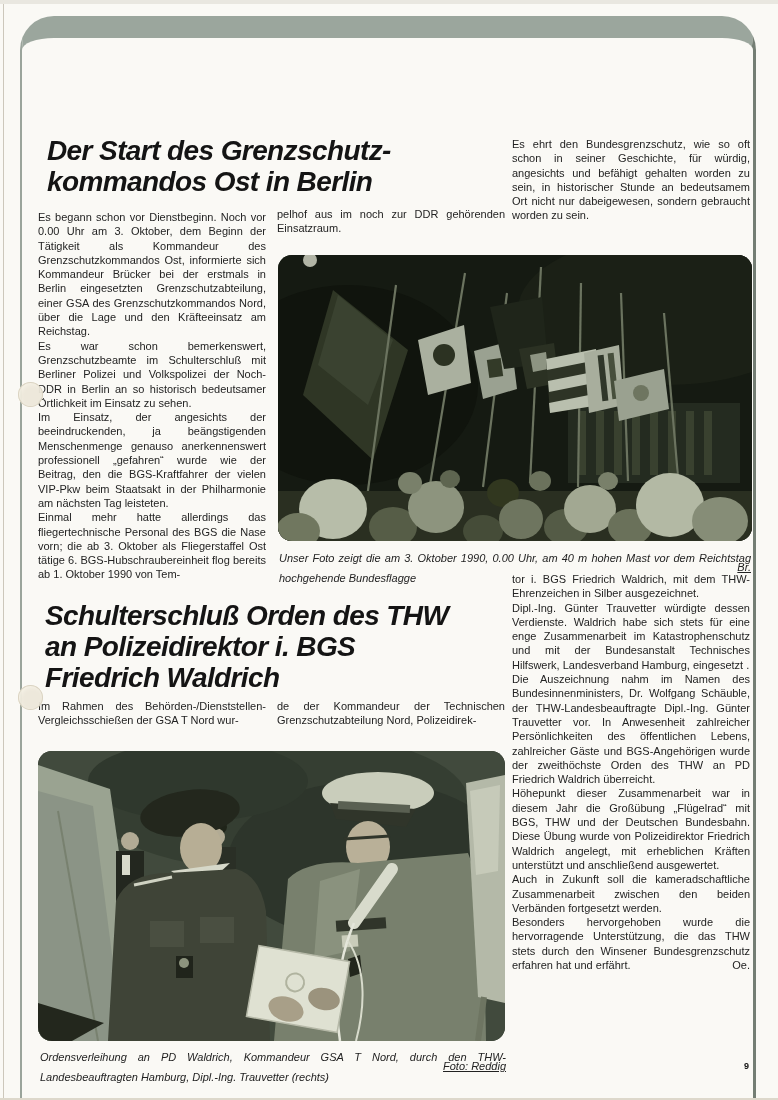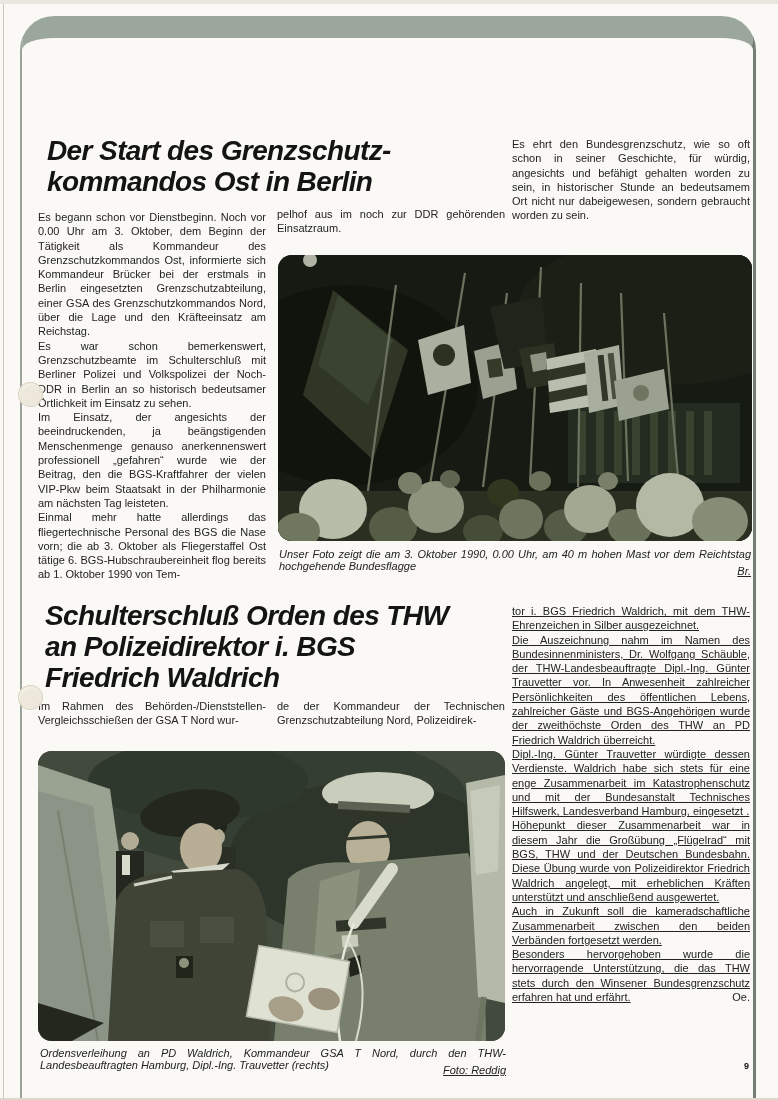--- a/index.html
+++ b/index.html
@@ -23,28 +23,28 @@
   .t2{left:45px;top:596px;}
   .tl{display:block;}
   .col{position:absolute;font-size:11px;line-height:14.3px;text-align:justify;
        -webkit-hyphens:auto;hyphens:auto;color:#232323;}
   .col p{margin:0;}
   #a1c1{left:38px;top:206px;width:228px;}
   #a1c2{left:277px;top:203px;width:228px;}
   #a1c3{left:512px;top:133px;width:238px;}
   #a2cA{left:38px;top:695px;width:228px;}
   #a2cB{left:277px;top:695px;width:228px;}
-  #a2c3{left:512px;top:600px;width:238px;text-decoration:underline;}
+  #a2c3{left:512px;top:568px;width:238px;}
   .lastp{position:relative;}
   .inline-credit{position:absolute;right:0;bottom:0;}
   .photo{position:absolute;border-radius:14px;overflow:hidden;background:#30382c;}
   #photo1{left:278px;top:251px;width:474px;height:286px;}
   #photo2{left:38px;top:747px;width:467px;height:290px;}
   .photo svg{display:block;width:100%;height:100%;}
-  .caption{position:absolute;font-size:11px;line-height:12px;font-style:italic;color:#222;
+  .caption{position:absolute;font-size:11px;line-height:20px;font-style:italic;color:#222;
            text-align:justify;}
   #cap1{left:279px;top:544px;width:472px;height:29px;}
   #cap2{left:40px;top:1043px;width:466px;height:29px;}
   .credit{position:absolute;right:0;bottom:0;font-style:italic;text-decoration:underline;}
   .pagenum{position:absolute;left:744px;top:1057px;font-size:9px;font-weight:bold;color:#111;}
 </style>
 </head>
 <body>
 
 <div class="sheet">
@@ -160,22 +160,22 @@
 
   <div class="col" id="a2cA">
     <p>Im Rahmen des Behörden-/Dienststellen-Vergleichsschießen der GSA T Nord wur-</p>
   </div>
   <div class="col" id="a2cB">
     <p>de der Kommandeur der Technischen Grenzschutzabteilung Nord, Polizeidirek-</p>
   </div>
 
   <div class="col" id="a2c3">
     <p>tor i. BGS Friedrich Waldrich, mit dem THW-Ehrenzeichen in Silber ausgezeichnet.</p>
+    <p>Dipl.-Ing. Günter Trauvetter würdigte dessen Verdienste. Waldrich habe sich stets für eine enge Zusammenarbeit im Katastrophenschutz und mit der Bundesanstalt Technisches Hilfswerk, Landesverband Hamburg, eingesetzt .</p>
     <p>Die Auszeichnung nahm im Namen des Bundesinnenministers, Dr. Wolfgang Schäuble, der THW-Landesbeauftragte Dipl.-Ing. Günter Trauvetter vor. In Anwesenheit zahlreicher Persönlichkeiten des öffentlichen Lebens, zahlreicher Gäste und BGS-Angehörigen wurde der zweithöchste Orden des THW an PD Friedrich Waldrich überreicht.</p>
-    <p>Dipl.-Ing. Günter Trauvetter würdigte dessen Verdienste. Waldrich habe sich stets für eine enge Zusammenarbeit im Katastrophenschutz und mit der Bundesanstalt Technisches Hilfswerk, Landesverband Hamburg, eingesetzt .</p>
     <p>Höhepunkt dieser Zusammenarbeit war in diesem Jahr die Großübung „Flügelrad“ mit BGS, THW und der Deutschen Bundesbahn. Diese Übung wurde von Polizeidirektor Friedrich Waldrich angelegt, mit erheblichen Kräften unterstützt und anschließend ausgewertet.</p>
     <p>Auch in Zukunft soll die kameradschaftliche Zusammenarbeit zwischen den beiden Verbänden fortgesetzt werden.</p>
     <div class="lastp">
       <p>Besonders hervorgehoben wurde die hervorragende Unterstützung, die das THW stets durch den Winsener Bundesgrenzschutz erfahren hat und erfährt.</p>
       <span class="inline-credit">Oe.</span>
     </div>
   </div>
 
   <div class="photo" id="photo2">
     <svg viewBox="0 0 467 290" aria-hidden="true">

